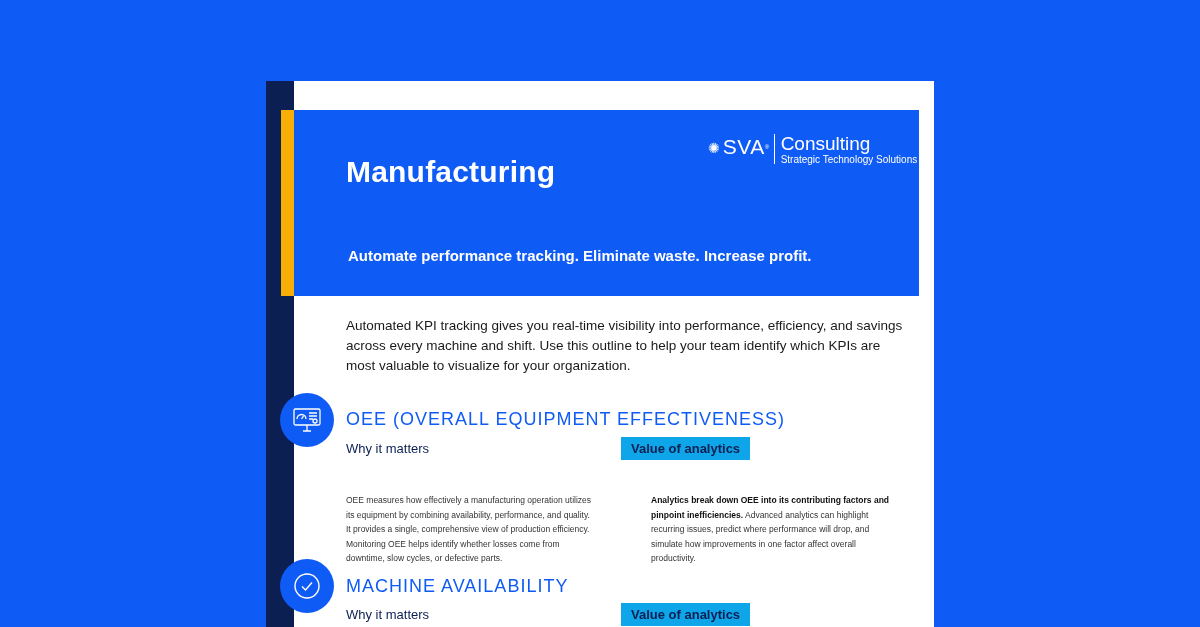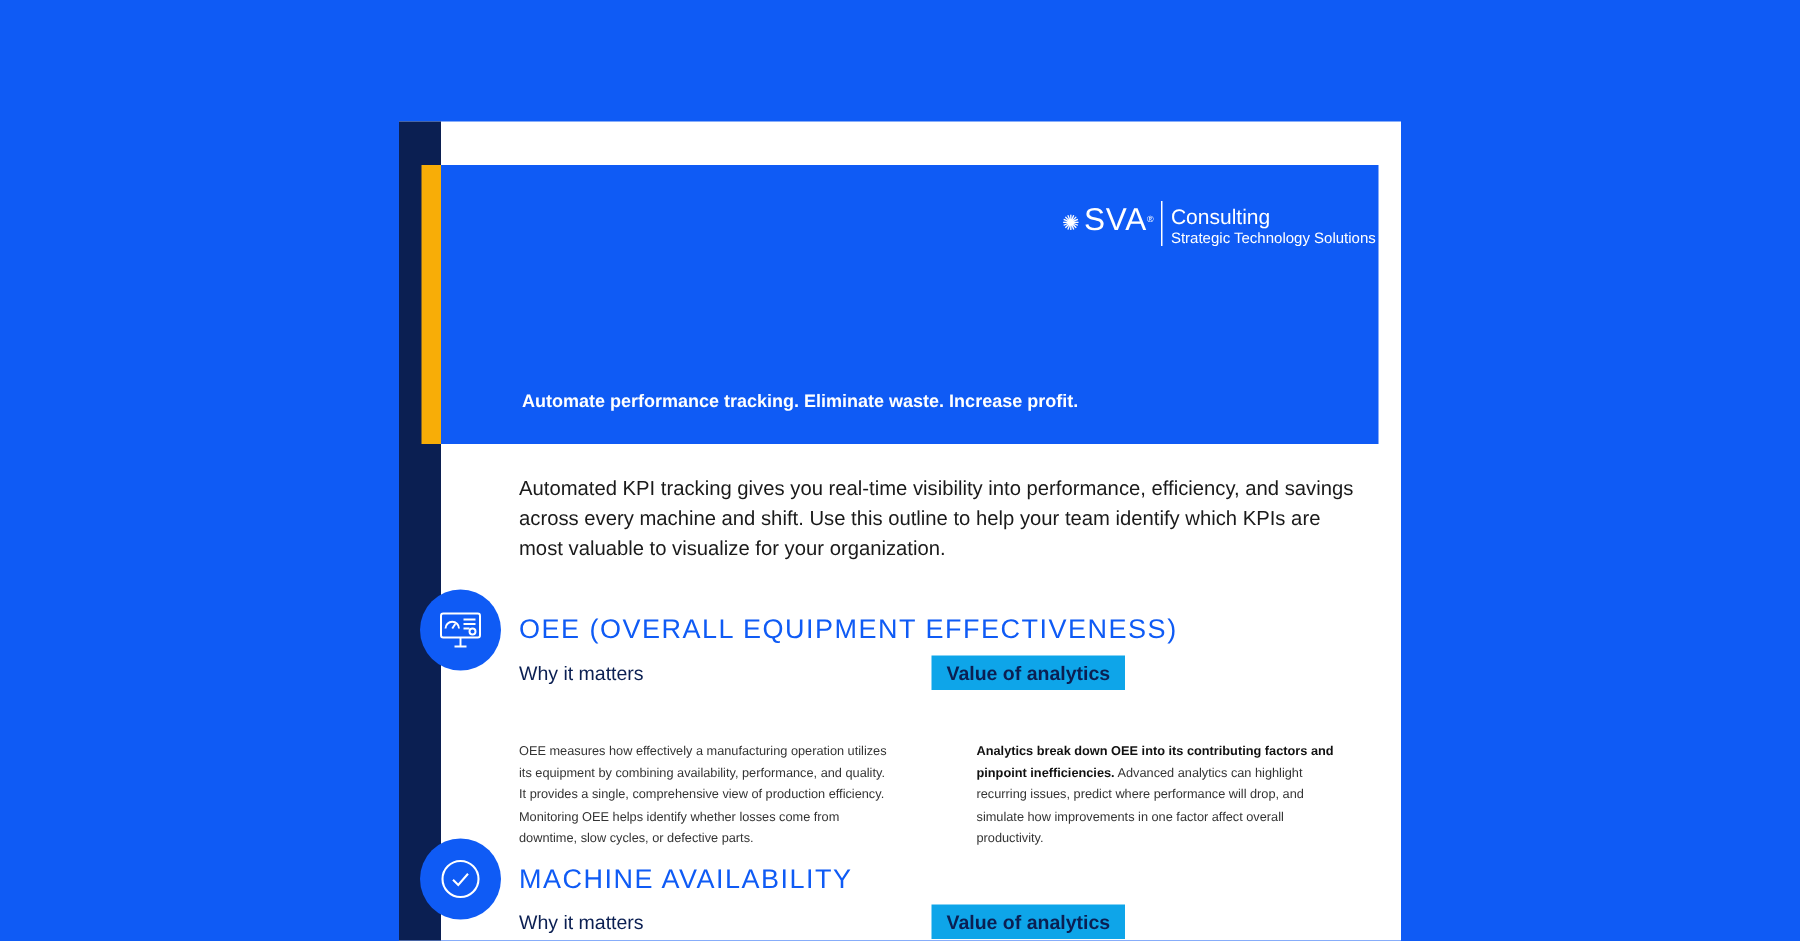--- a/index.html
+++ b/index.html
@@ -2,46 +2,47 @@
 <html><head>
 <meta charset="utf-8">
 <style>
   html,body{margin:0;padding:0;}
   body{width:1200px;height:627px;background:#0f5bf5;position:relative;overflow:hidden;font-family:"Liberation Sans",sans-serif;}
   .page{position:absolute;left:266px;top:81px;width:668px;height:560px;background:#ffffff;}
   .navy-bar{position:absolute;left:266px;top:81px;width:28px;height:560px;background:#0b1f52;}
   .gold-bar{position:absolute;left:281px;top:110px;width:13px;height:186px;background:#f8ad07;}
   .hero{position:absolute;left:294px;top:110px;width:625px;height:186px;background:#0f5bf5;}
   .hero-title{position:absolute;left:346px;top:152px;color:#fff;font-size:30px;font-weight:bold;line-height:40px;letter-spacing:0.2px;}
-  .hero-sub{position:absolute;left:348px;top:247px;color:#fff;font-size:12px;font-weight:bold;margin-top:13px;}
+  .hero-sub{position:absolute;left:348px;top:247px;color:#fff;font-size:15px;font-weight:bold;}
   .logo{position:absolute;left:708px;top:134px;color:#fff;display:flex;align-items:flex-start;}
   .logo .flower{font-size:14px;margin-top:6px;margin-right:3px;}
   .logo .sva{font-size:21px;letter-spacing:0.5px;line-height:26px;}
   .logo .reg{font-size:6px;vertical-align:top;}
   .logo .div{width:1px;height:30px;background:#fff;margin:0 6px 0 4px;}
   .logo .cons{display:flex;flex-direction:column;}
-  .logo .cons .c1{font-size:14px;line-height:20px;}
+  .logo .cons .c1{font-size:19px;line-height:20px;}
   .logo .cons .c2{font-size:10px;line-height:11px;}
   .intro{position:absolute;left:346px;top:316px;width:560px;font-size:13.5px;line-height:20px;color:#1a1a1a;}
   .icon-circle{position:absolute;width:54px;height:54px;border-radius:50%;background:#0f5bf5;display:flex;align-items:center;justify-content:center;}
   .sec-title{position:absolute;color:#0f5bf5;font-size:18px;letter-spacing:1px;}
   .why{position:absolute;font-size:13px;font-weight:normal;color:#0b1f52;}
   .val{position:absolute;background:#0ea5e9;color:#0b1f52;font-size:13px;font-weight:bold;padding:4px 10px;}
   .body-txt{position:absolute;font-size:8.5px;line-height:14.6px;color:#333;margin-top:31px;}
   .body-txt b{color:#111;}
 </style>
 </head>
 <body>
 
 <div class="page"></div>
 <div class="navy-bar"></div>
 <div class="hero"></div>
 <div class="gold-bar"></div>
 
 <div class="hero-title">
+  <div>Manufacturing</div>
 </div>
 <div class="hero-sub">Automate performance tracking. Eliminate waste. Increase profit.</div>
 
 <div class="logo">
   <span class="flower">✺</span>
   <span class="sva"><span>SVA</span><span class="reg">®</span></span>
   <span class="div"></span>
   <span class="cons">
     <span class="c1">Consulting</span>
     <span class="c2">Strategic Technology Solutions</span>

